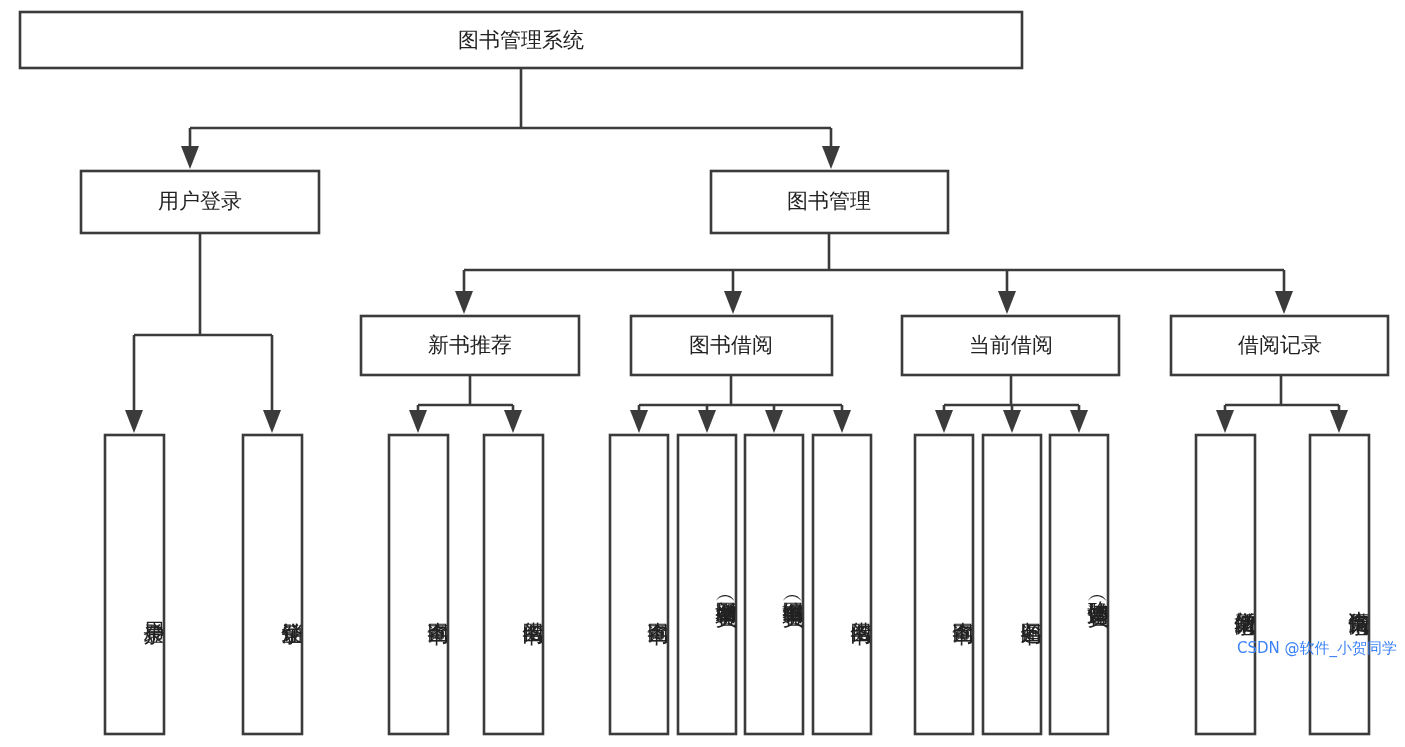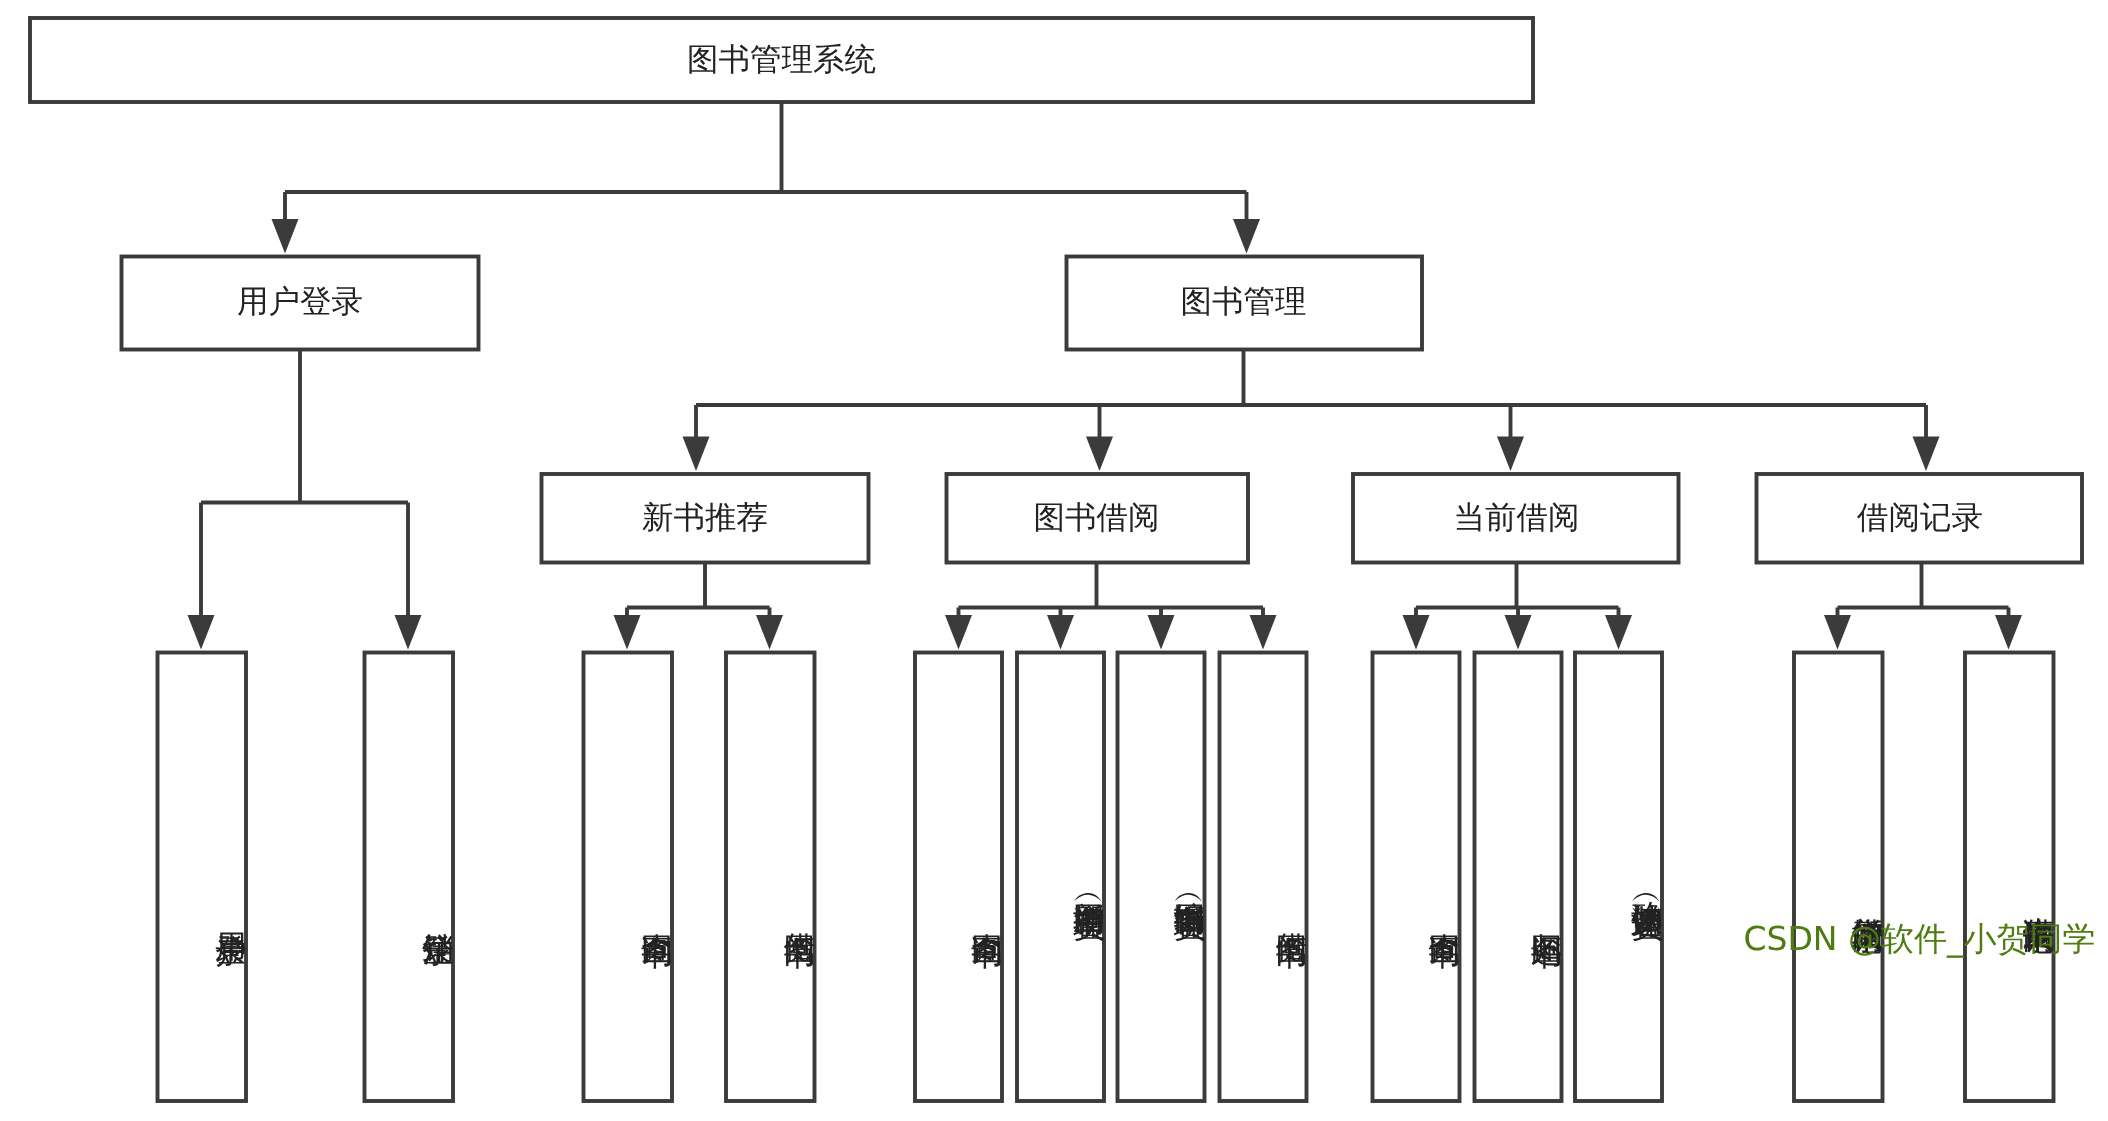--- a/index.html
+++ b/index.html
@@ -57,24 +57,24 @@
     color: #222222;
     line-height: 1.02;
     letter-spacing: 1px;
     text-align: center;
     white-space: nowrap;
     pointer-events: none;
   }
   .watermark {
     position: absolute;
     right: 8px;
-    bottom: 23px;
+    bottom: 6px;
     font-family: "DejaVu Sans", "Liberation Sans", sans-serif;
-    font-size: 22px;
-    color: #4d7c0f;
+    font-size: 15px;
+    color: #3b82f6;
     white-space: nowrap;
   }
 </style>
 </head>
 <body>
 
 <div id="diagram-root">
 
   <svg class="flow" viewBox="0 0 1405 747">
     <g>

